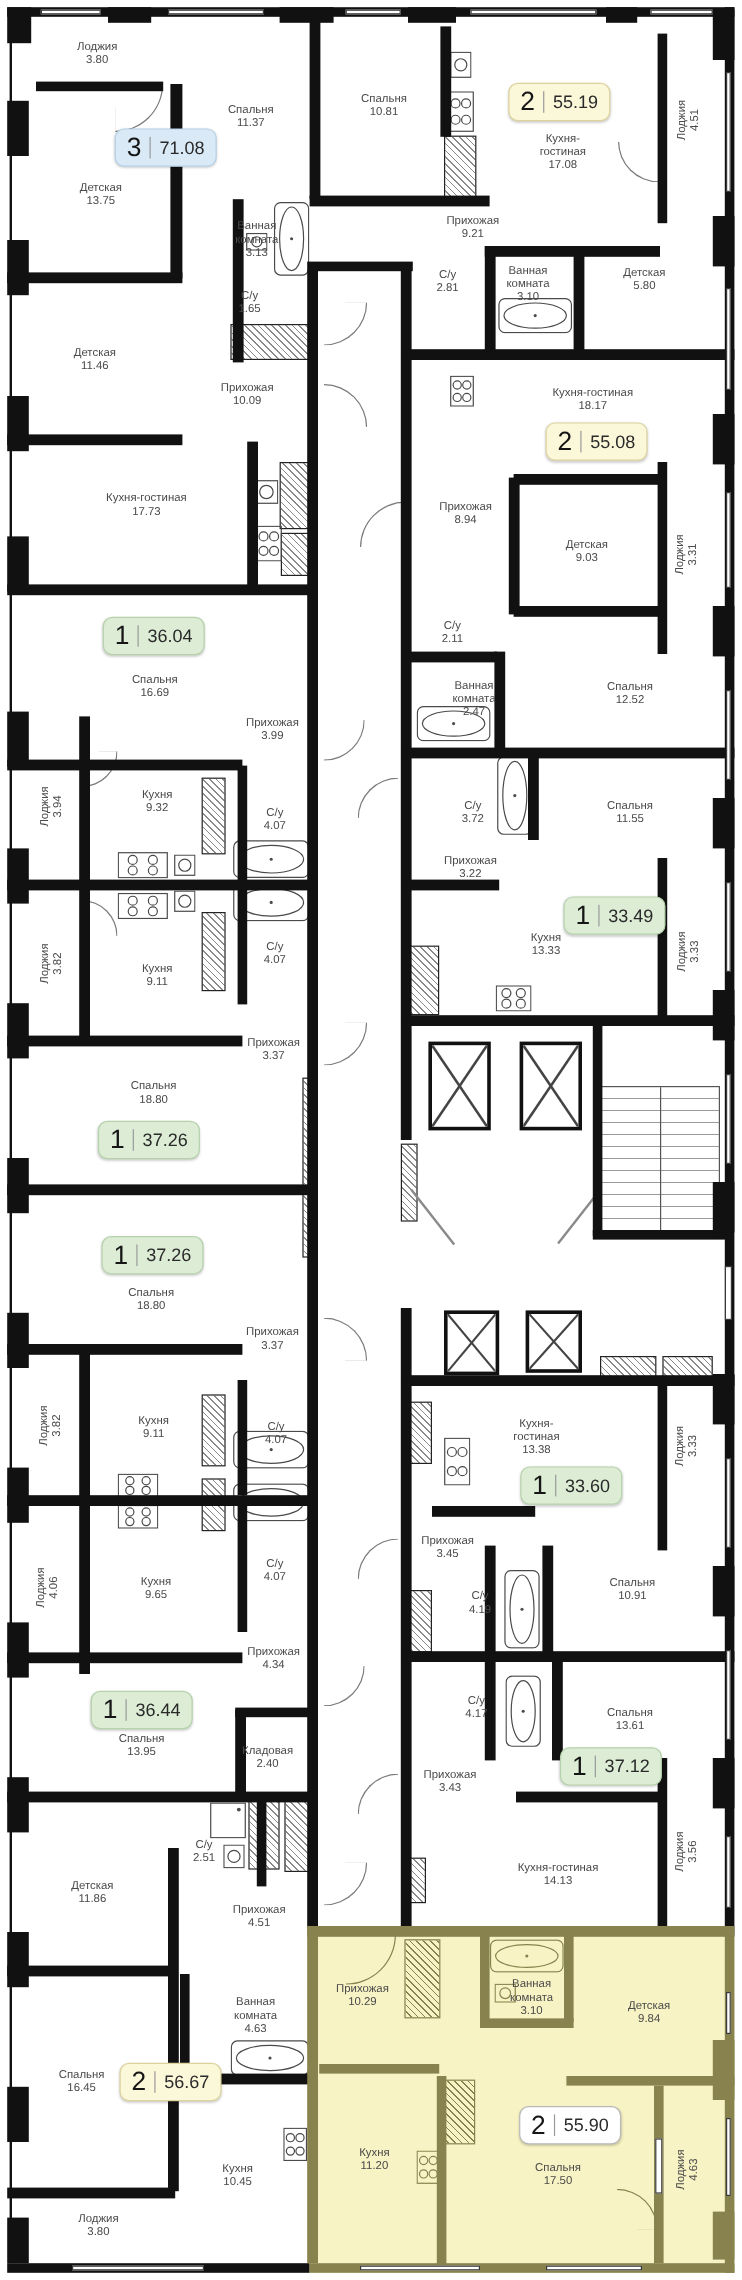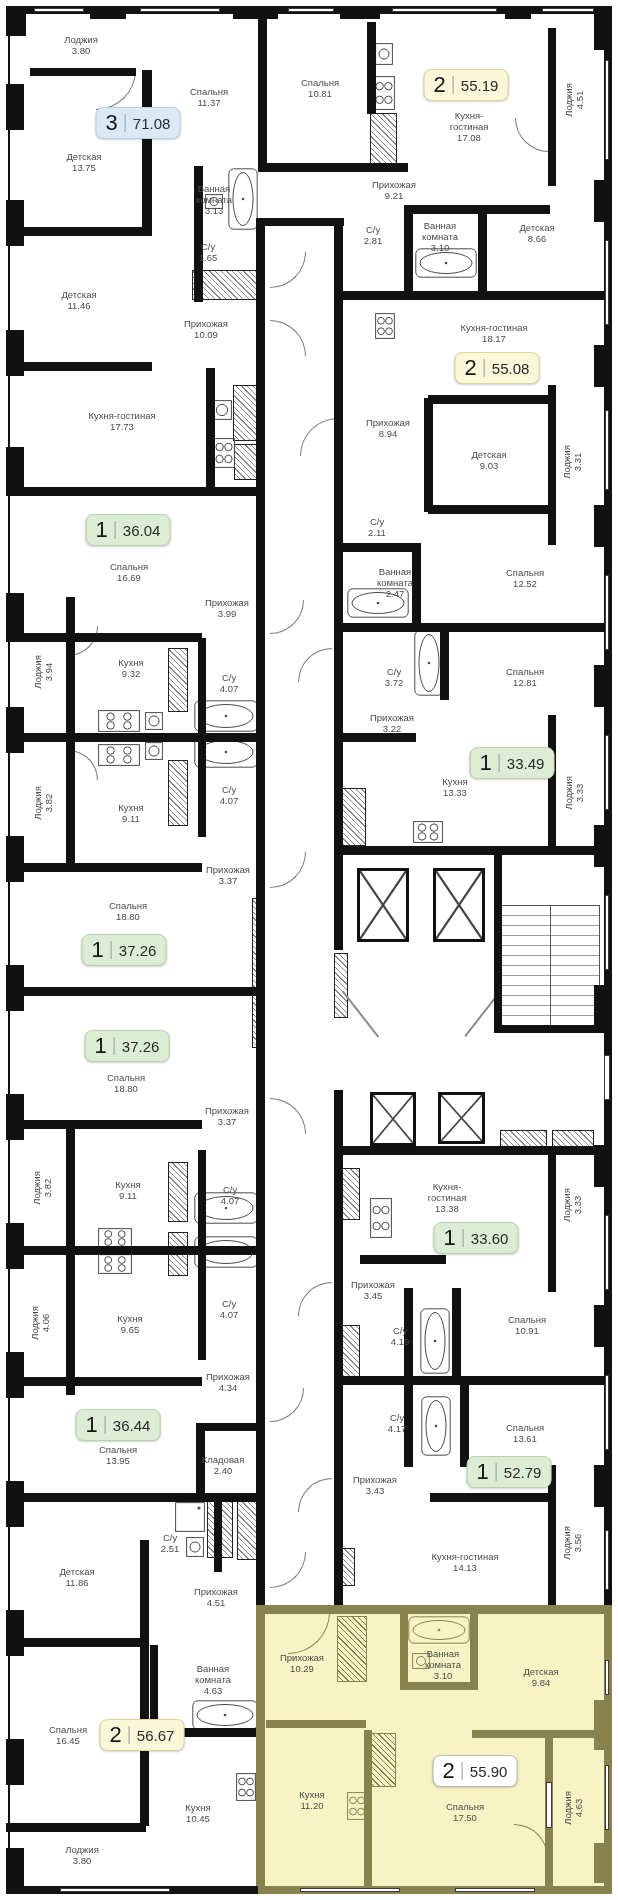--- a/index.html
+++ b/index.html
@@ -471,21 +471,21 @@
     <div class="room-label" style="left: 373px; top: 235px; width: 80px;">
       <div class="rname">С/у</div>
       <div class="rarea">2.81</div>
     </div>
     <div class="room-label" style="left: 440px; top: 237px; width: 62px;">
       <div class="rname">Ванная комната</div>
       <div class="rarea">3.10</div>
     </div>
     <div class="room-label" style="left: 537px; top: 233px; width: 80px;">
       <div class="rname">Детская</div>
-      <div class="rarea">8.66</div>
+      <div class="rarea">5.80</div>
     </div>
     <div class="badge yellow" style="left: 466px; top: 85px;">
       <span class="bnum">2</span>
       <span class="bdiv"></span>
       <span class="barea">55.19</span>
     </div>
     <div class="room-label" style="left: 494px; top: 333px; width: 120px;">
       <div class="rname">Кухня-гостиная</div>
       <div class="rarea">18.17</div>
     </div>
@@ -542,21 +542,21 @@
       <span class="bnum">1</span>
       <span class="bdiv"></span>
       <span class="barea">36.04</span>
     </div>
     <div class="room-label" style="left: 394px; top: 677px; width: 80px;">
       <div class="rname">С/у</div>
       <div class="rarea">3.72</div>
     </div>
     <div class="room-label" style="left: 525px; top: 677px; width: 80px;">
       <div class="rname">Спальня</div>
-      <div class="rarea">12.81</div>
+      <div class="rarea">11.55</div>
     </div>
     <div class="room-label" style="left: 392px; top: 723px; width: 80px;">
       <div class="rname">Прихожая</div>
       <div class="rarea">3.22</div>
     </div>
     <div class="room-label" style="left: 455px; top: 787px; width: 80px;">
       <div class="rname">Кухня</div>
       <div class="rarea">13.33</div>
     </div>
     <div class="room-label rot" style="left: 574px; top: 793px; width: 80px;">
@@ -688,21 +688,21 @@
       <div class="rname">Кухня-гостиная</div>
       <div class="rarea">14.13</div>
     </div>
     <div class="room-label rot" style="left: 572px; top: 1543px; width: 80px;">
       <div class="rname">Лоджия</div>
       <div class="rarea">3.56</div>
     </div>
     <div class="badge green" style="left: 509px; top: 1472px;">
       <span class="bnum">1</span>
       <span class="bdiv"></span>
-      <span class="barea">52.79</span>
+      <span class="barea">37.12</span>
     </div>
     <div class="room-label" style="left: 170px; top: 1543px; width: 80px;">
       <div class="rname">С/у</div>
       <div class="rarea">2.51</div>
     </div>
     <div class="room-label" style="left: 77px; top: 1577px; width: 80px;">
       <div class="rname">Детская</div>
       <div class="rarea">11.86</div>
     </div>
     <div class="room-label" style="left: 216px; top: 1597px; width: 80px;">

